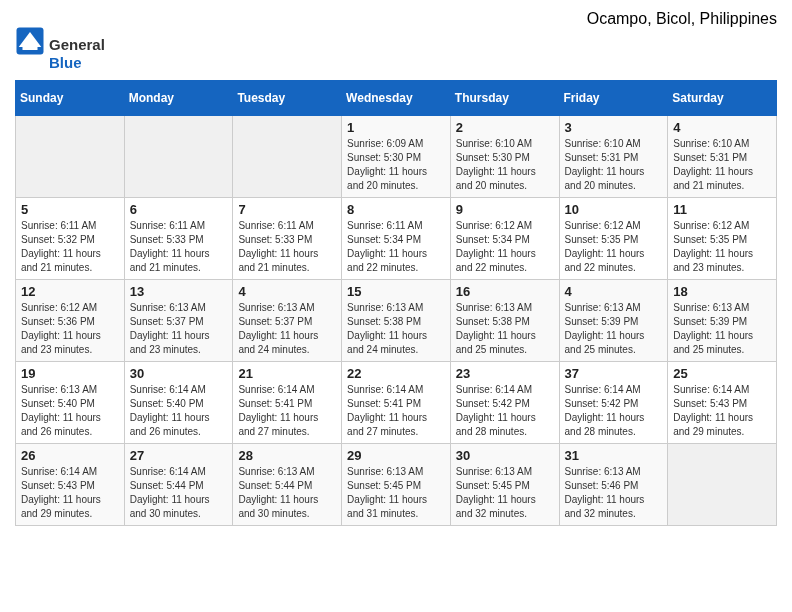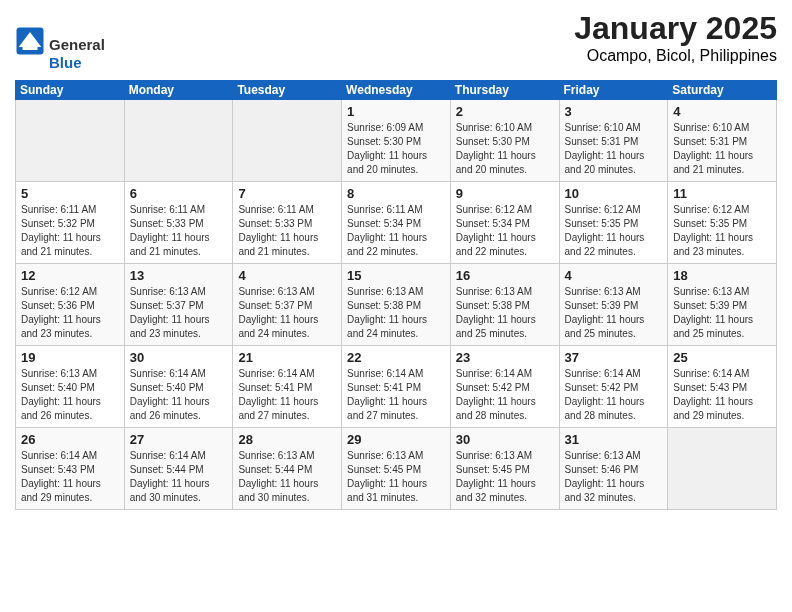--- a/index.html
+++ b/index.html
@@ -49,21 +49,21 @@
     table {
       width: 100%;
       border-collapse: collapse;
       font-size: 11px;
     }
     thead tr {
       background-color: #1565c0;
       color: #fff;
     }
     thead th {
-      padding: 2px 4px;
+      padding: 10px 4px;
       text-align: left;
       font-weight: bold;
       font-size: 12px;
       border: 1px solid #1565c0;
     }
     tbody tr {
       vertical-align: top;
     }
     tbody td {
       border: 1px solid #ccc;
@@ -101,21 +101,20 @@
       <rect x="2" y="2" width="36" height="36" rx="4" fill="#1565c0"></rect>
       <polygon points="20,8 35,28 5,28" fill="white"></polygon>
       <rect x="10" y="26" width="20" height="6" fill="white"></rect>
     </svg>
     <div class="logo-text">
       <span class="general">General</span><br>
       <span class="blue">Blue</span>
     </div>
   </div>
   <div class="title-area">
-    <h1>January 2025</h1>
     <h2>Ocampo, Bicol, Philippines</h2>
   </div>
 </div>
 
 <table>
   <thead>
     <tr>
     <th>Sunday</th>
         <th>Monday</th>
         <th>Tuesday</th>

